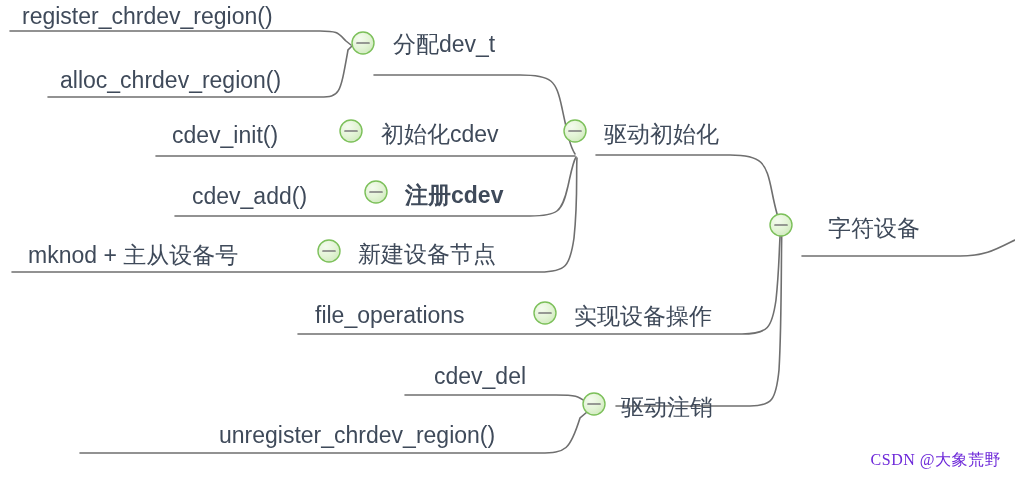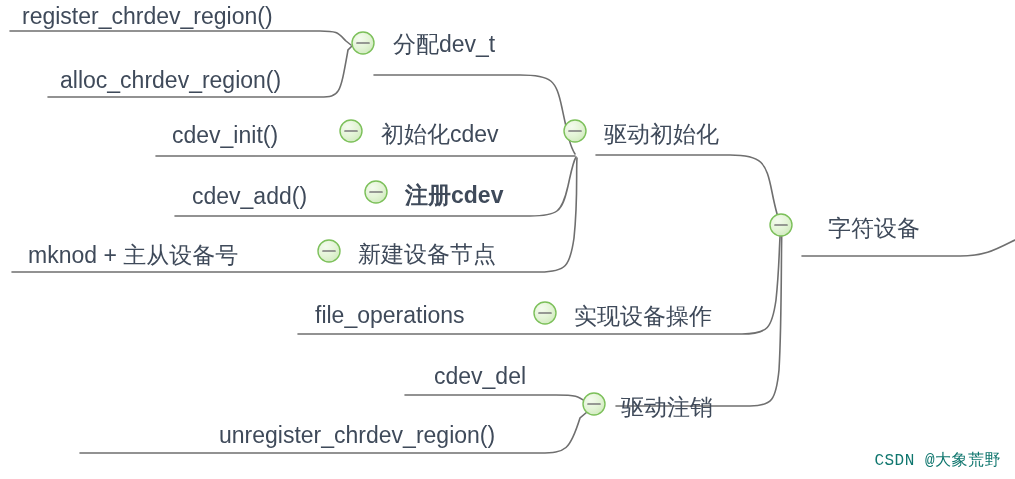--- a/index.html
+++ b/index.html
@@ -47,23 +47,23 @@
   }
   .toggle-minus {
     stroke: #7a7a7a;
     stroke-width: 1.7;
     stroke-linecap: round;
   }
   .watermark {
     position: absolute;
     right: 14px;
     bottom: 8px;
-    font-family: Liberation Mono, monospace;
+    font-family: Liberation Serif, serif;
     font-size: 16px;
-    color: #0f766e;
+    color: #6d28d9;
     letter-spacing: 0.5px;
     white-space: nowrap;
     user-select: none;
   }
 </style>
 </head>
 <body>
 
 <svg id="mindmap" viewBox="0 0 1015 479">
   <defs>

